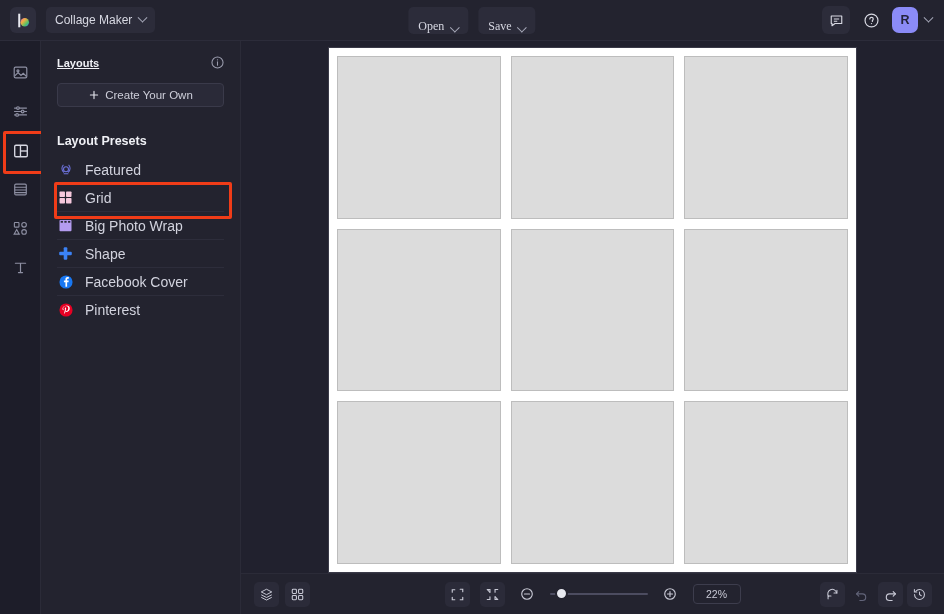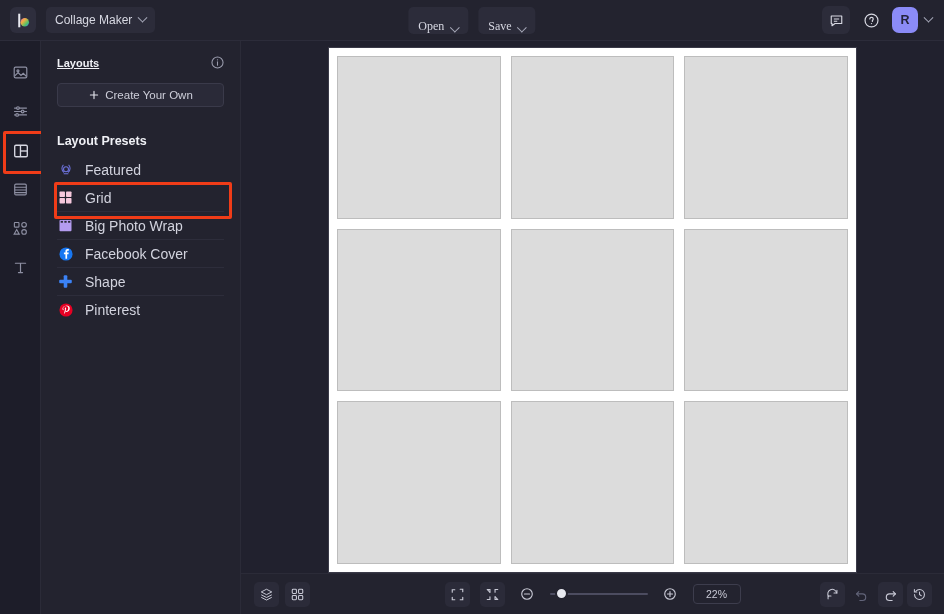--- a/index.html
+++ b/index.html
@@ -313,36 +313,36 @@
             <rect x="3.6" y="3.9" width="3" height="2.4" fill="#2a2a38"></rect>
             <rect x="8.5" y="3.9" width="3" height="2.4" fill="#2a2a38"></rect>
             <rect x="13.4" y="3.9" width="3" height="2.4" fill="#2a2a38"></rect>
           </svg>
         </span>
         <span class="preset-label">Big Photo Wrap</span>
       </div>
 
       <div class="preset-row">
         <span class="preset-ico">
+          <svg width="15" height="15" viewBox="0 0 20 20" fill="#3b82f6">
+            <rect x="7.6" y="1.6" width="4.8" height="16.8" rx="1.4"></rect>
+            <rect x="1.6" y="7.6" width="16.8" height="4.8" rx="1.4"></rect>
+          </svg>
+        </span>
+        <span class="preset-label">Shape</span>
+      </div>
+
+      <div class="preset-row">
+        <span class="preset-ico">
           <svg width="16" height="16" viewBox="0 0 20 20">
             <circle cx="10" cy="10" r="8.2" fill="#1877f2"></circle>
             <path d="M11.4 10.3h1.7l.3-2.2h-2V6.8c0-.6.2-1 1.1-1h1V3.9c-.2 0-.8-.1-1.5-.1-1.6 0-2.7.9-2.7 2.7v1.6H7.4v2.2h1.9v5.5h2.1z" fill="#fff"></path>
           </svg>
         </span>
         <span class="preset-label">Facebook Cover</span>
-      </div>
-
-      <div class="preset-row">
-        <span class="preset-ico">
-          <svg width="15" height="15" viewBox="0 0 20 20" fill="#3b82f6">
-            <rect x="7.6" y="1.6" width="4.8" height="16.8" rx="1.4"></rect>
-            <rect x="1.6" y="7.6" width="16.8" height="4.8" rx="1.4"></rect>
-          </svg>
-        </span>
-        <span class="preset-label">Shape</span>
       </div>
 
       <div class="preset-row" style="border-bottom:none;">
         <span class="preset-ico">
           <svg width="16" height="16" viewBox="0 0 20 20">
             <circle cx="10" cy="10" r="8.2" fill="#e60023"></circle>
             <path d="M10.2 4.6c-3 0-4.6 2-4.6 3.8 0 .8.3 1.6 1 1.9.1 0 .2 0 .2-.1l.2-.6c0-.2 0-.2-.1-.4-.3-.3-.4-.8-.4-1.2 0-1.6 1.2-3 3.3-3 1.8 0 3 1.1 3 2.6 0 2-.8 3.6-2.1 3.6-.7 0-1.2-.6-1-1.3l.5-2c.1-.5-.1-.9-.6-.9-.6 0-1.1.7-1.1 1.5 0 .6.2.9.2.9l-.8 3.3c-.2.9-.1 2 0 2.1 0 .1.1.1.2 0 .1-.1.8-1 1-1.9l.4-1.4c.3.5.9.9 1.6.9 2.1 0 3.6-1.9 3.6-4.5 0-2-1.7-3.4-4-3.4z" fill="#fff"></path>
           </svg>
         </span>
         <span class="preset-label">Pinterest</span>

